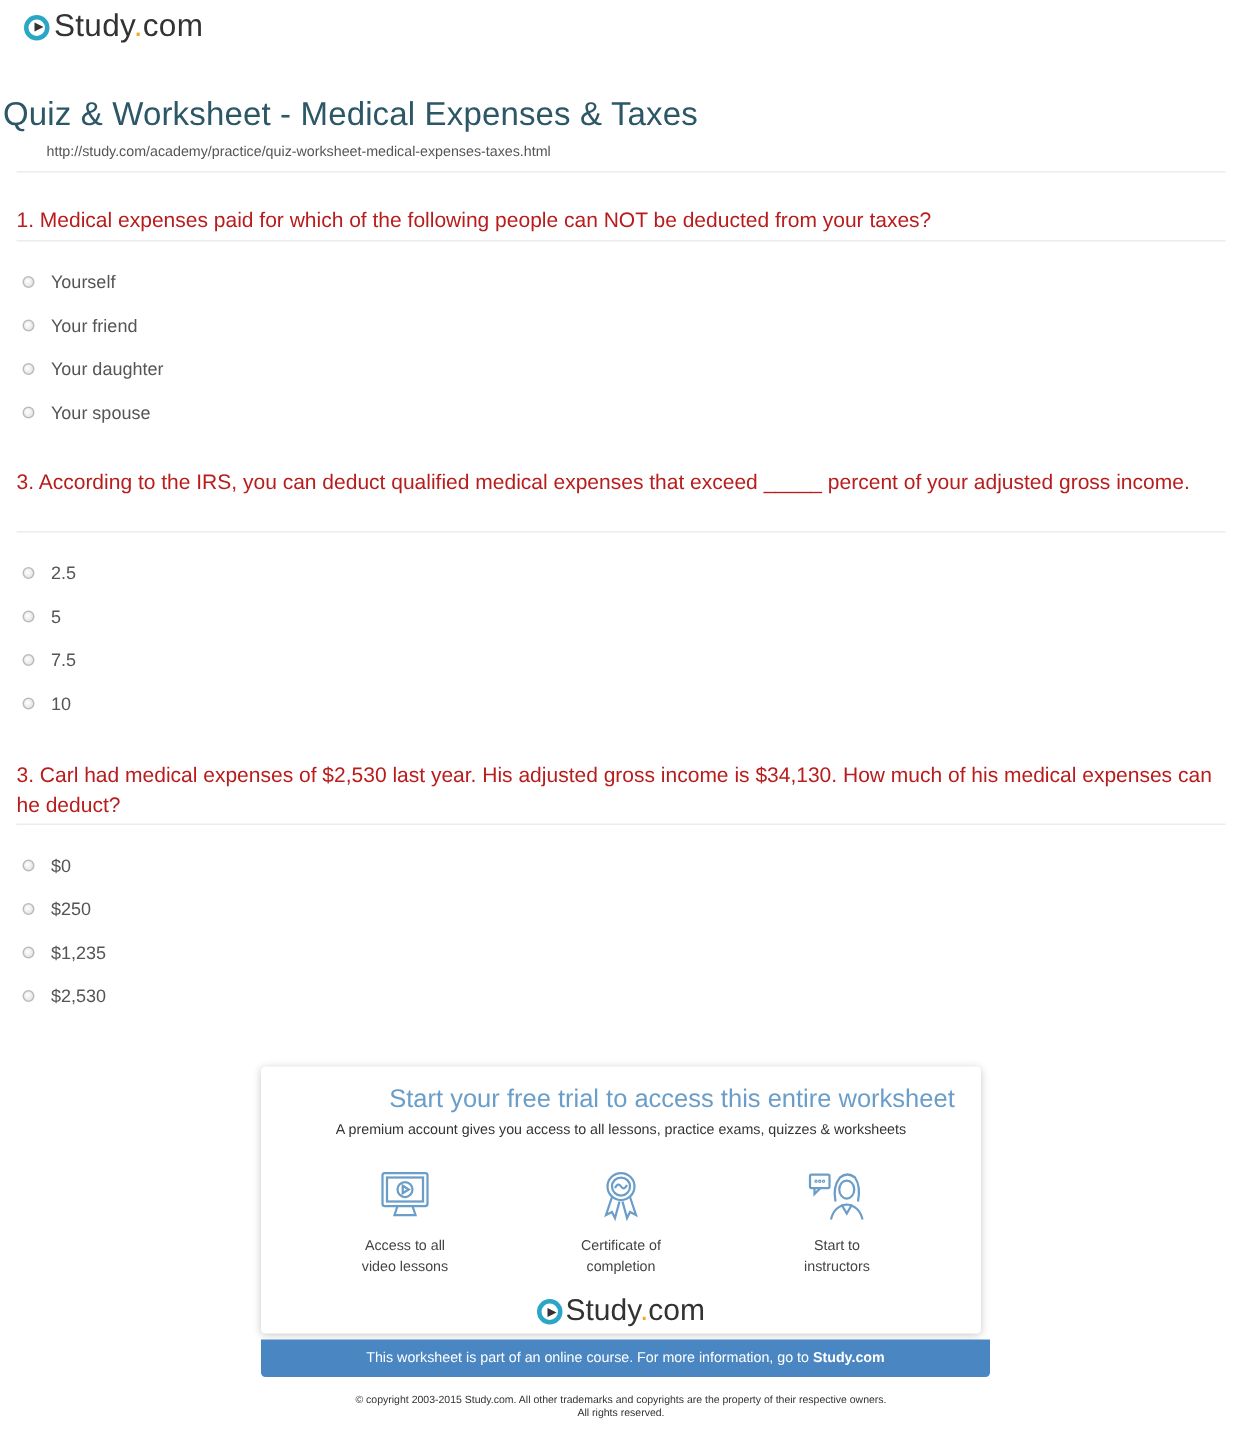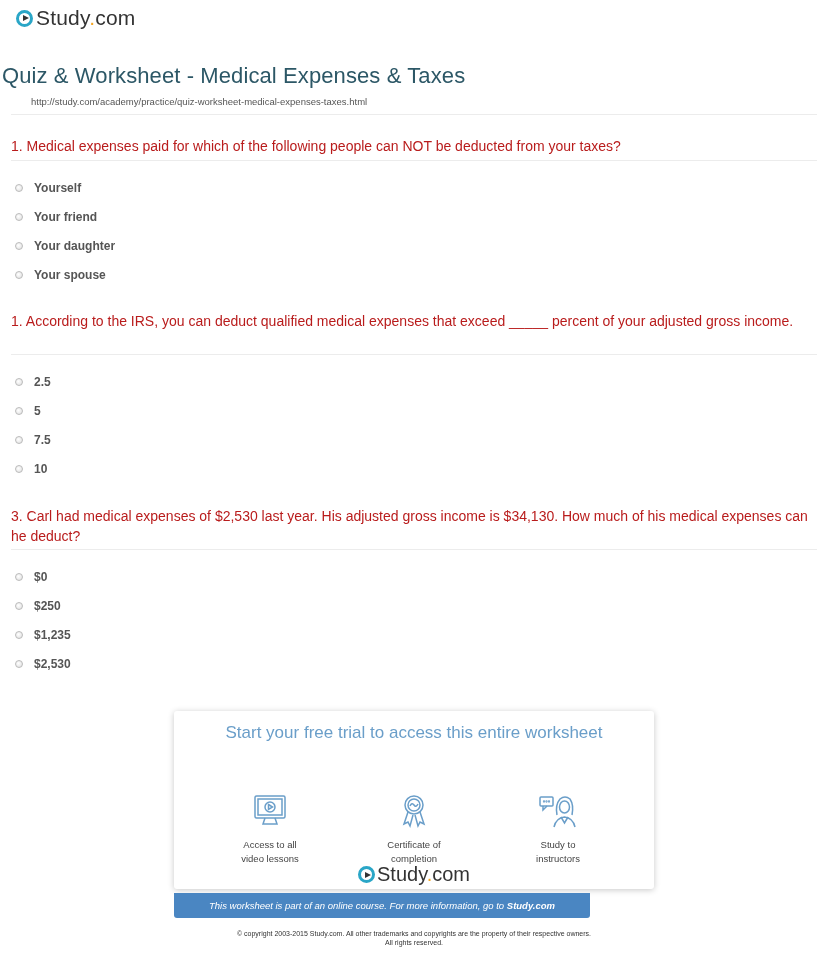--- a/index.html
+++ b/index.html
@@ -10,37 +10,37 @@
   .logo .play { width: 17px; height: 17px; border-radius: 50%; border: 3px solid #2aa6c7; position: relative; margin-right: 3px; }
   .logo .play::after { content: ""; position: absolute; left: 4px; top: 2.5px; border-left: 6px solid #333; border-top: 3.5px solid transparent; border-bottom: 3.5px solid transparent; }
   .logo .word { font-size: 21px; color: #333; letter-spacing: 0.2px; }
   .logo .dot { color: #f5a623; }
 
   .title { position: absolute; left: 2px; top: 63px; font-size: 22px; color: #2c5766; font-weight: normal; letter-spacing: 0.1px; }
   .url { position: absolute; left: 11px; top: 96px; font-size: 9.5px; color: #555; margin-left: 20px; }
   .rule { position: absolute; left: 11px; right: 11px; height: 1px; background: #ececec; }
 
   .question { position: absolute; left: 11px; right: 11px; font-size: 14px; color: #b91c1c; line-height: 20px; }
-  .options { position: absolute; left: 15px; font-weight: bold; }
+  .options { position: absolute; left: 15px; }
   .opt { display: flex; align-items: center; height: 29px; font-size: 12px; color: #555; }
   .radio { width: 8px; height: 8px; border-radius: 50%; border: 1px solid #bbb; background: radial-gradient(circle at 40% 40%, #fff, #ddd); margin-right: 11px; }
 
   .promo { position: absolute; left: 174px; top: 711px; width: 480px; height: 178px; background: #fff; border-radius: 3px; box-shadow: 0 1px 6px rgba(0,0,0,0.22); }
-  .promo .head { position: absolute; top: 12px; width: 100%; text-align: center; font-size: 17px; color: #6a9ec9; }
+  .promo .head { position: absolute; top: 12px; width: 100%; text-align: center; font-size: 17px; color: #6a9ec9; margin-left: 34px; }
   .promo .sub { position: absolute; top: 37px; width: 100%; text-align: center; font-size: 9.5px; color: #333; }
-  .features { position: absolute; top: 82px; left: 0; width: 100%; display: flex; justify-content: space-around; padding: 0 24px; }
+  .features { position: absolute; top: 68px; left: 0; width: 100%; display: flex; justify-content: space-around; padding: 0 24px; }
   .feat { width: 110px; text-align: center; }
   .feat svg { display: block; margin: 0 auto; }
   .feat .lbl { font-size: 9.5px; color: #444; line-height: 14px; margin-top: 9px; }
   .promo .logo2 { position: absolute; top: 152px; left: 0; width: 100%; display: flex; justify-content: center; align-items: center; }
   .promo .logo2 .play { width: 17px; height: 17px; border-radius: 50%; border: 3px solid #2aa6c7; position: relative; margin-right: 2px; }
   .promo .logo2 .play::after { content: ""; position: absolute; left: 4px; top: 2.5px; border-left: 6px solid #333; border-top: 3.5px solid transparent; border-bottom: 3.5px solid transparent; }
   .promo .logo2 .word { font-size: 20px; color: #333; }
   .promo .logo2 .dot { color: #f5a623; }
-  .banner { position: absolute; left: 174px; top: 893px; width: 416px; height: 25px; background: #4a86c2; border-radius: 0 0 3px 3px; color: #fff; font-size: 9.5px; text-align: center; line-height: 25px; font-style: italic; }
+  .banner { position: absolute; left: 174px; top: 893px; width: 486px; height: 25px; background: #4a86c2; border-radius: 0 0 3px 3px; color: #fff; font-size: 9.5px; text-align: center; line-height: 25px; }
   .banner b { font-weight: bold; }
   .copyright { position: absolute; top: 929px; left: 0; width: 828px; text-align: center; font-size: 7px; color: #333; line-height: 9px; }
 </style>
 </head>
 <body>
 
 <div class="logo">
   <span class="play"></span>
   <span class="word"><span>Study</span><span class="dot">.</span><span>com</span></span>
 </div>
@@ -63,21 +63,21 @@
   <div class="opt">
       <span class="radio"></span>
       <span>Your daughter</span>
     </div>
   <div class="opt">
       <span class="radio"></span>
       <span>Your spouse</span>
     </div>
 </div>
 
-<div class="question" style="top:311px">1. According to the IRS, you can deduct qualified medical expenses that exceed _____ percent of your adjusted gross income.</div>
+<div class="question" style="top:311px">3. According to the IRS, you can deduct qualified medical expenses that exceed _____ percent of your adjusted gross income.</div>
 <div class="rule" style="top:354px"></div>
 <div class="options" style="top:367px">
   <div class="opt">
       <span class="radio"></span>
       <span>2.5</span>
     </div>
   <div class="opt">
       <span class="radio"></span>
       <span>5</span>
     </div>
@@ -107,20 +107,21 @@
       <span>$1,235</span>
     </div>
   <div class="opt">
       <span class="radio"></span>
       <span>$2,530</span>
     </div>
 </div>
 
 <div class="promo">
   <div class="head">Start your free trial to access this entire worksheet</div>
+  <div class="sub">A premium account gives you access to all lessons, practice exams, quizzes &amp; worksheets</div>
   <div class="features">
     <div class="feat">
       <svg width="36" height="36" viewBox="0 0 36 36" fill="none" stroke="#6a9ec9" stroke-width="1.5">
         <rect x="3" y="3" width="30" height="22" rx="1.5"></rect>
         <rect x="6" y="6" width="24" height="16"></rect>
         <circle cx="18" cy="14" r="5"></circle>
         <path d="M16.5 11.5 L20.5 14 L16.5 16.5 Z"></path>
         <path d="M13 25 L11 31 L25 31 L23 25"></path>
       </svg>
       <div class="lbl">
@@ -147,21 +148,21 @@
         <path d="M5 13 L5 17 L9 13"></path>
         <circle cx="6" cy="8.5" r="0.4"></circle>
           <circle cx="8.5" cy="8.5" r="0.4"></circle>
           <circle cx="11" cy="8.5" r="0.4"></circle>
         <path d="M19 22 Q17 12 22 6 Q27 2 32 6 Q36 12 34 22"></path>
         <ellipse cx="26.5" cy="14" rx="5" ry="6"></ellipse>
         <path d="M16 34 Q18 25 26.5 24 Q35 25 37 34"></path>
         <path d="M23 24 L26.5 30 L30 24"></path>
       </svg>
       <div class="lbl">
-          <div>Study to</div>
+          <div>Start to</div>
           <div>instructors</div>
         </div>
     </div>
   </div>
   <div class="logo2">
     <span class="play"></span>
     <span class="word"><span>Study</span><span class="dot">.</span><span>com</span></span>
   </div>
 </div>
 

